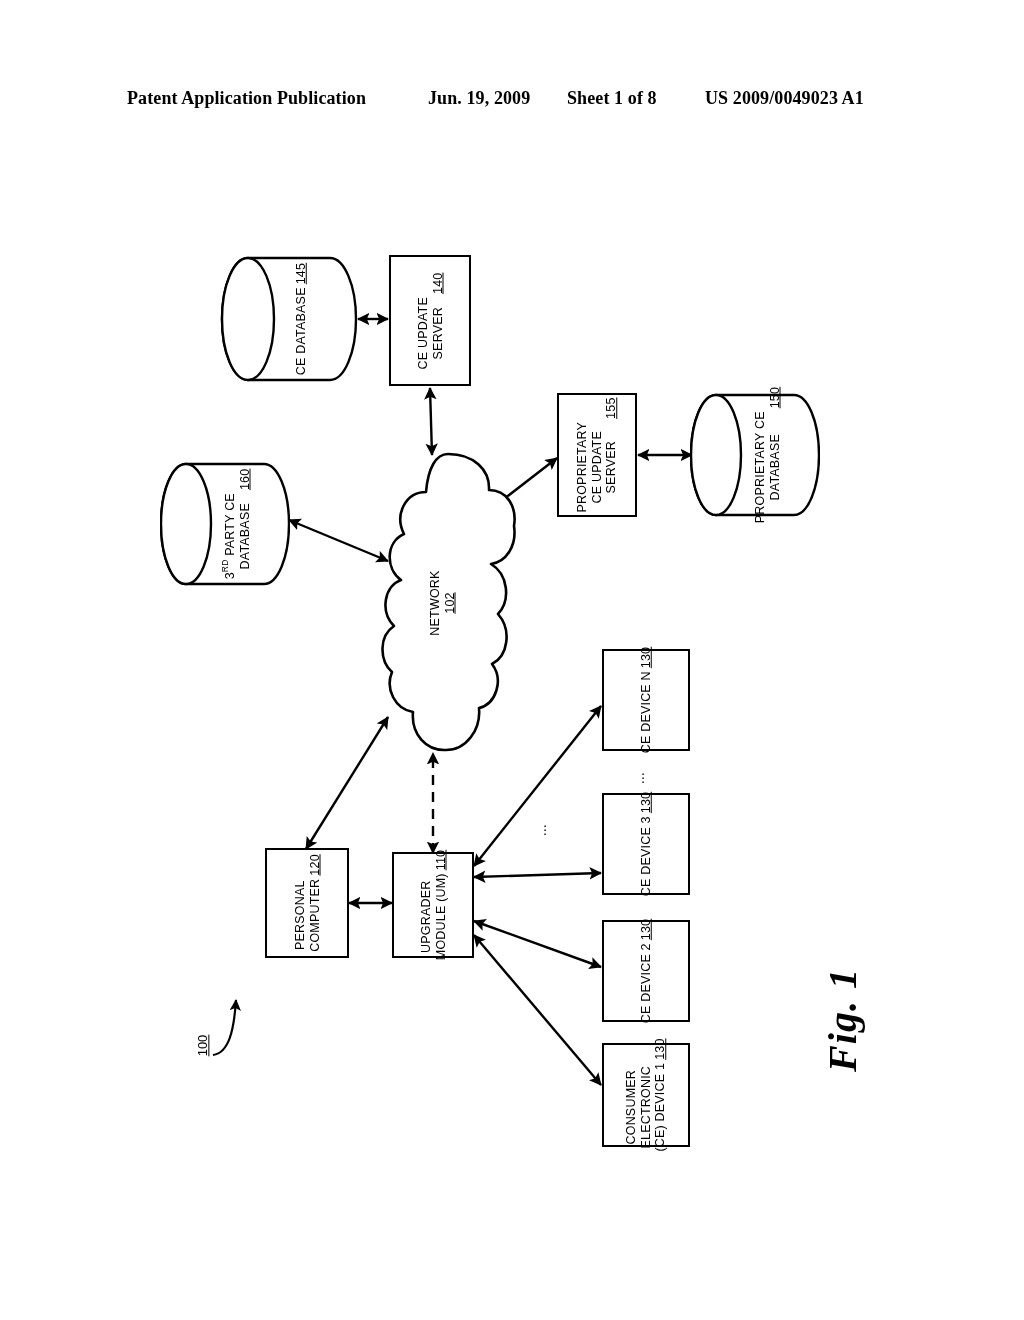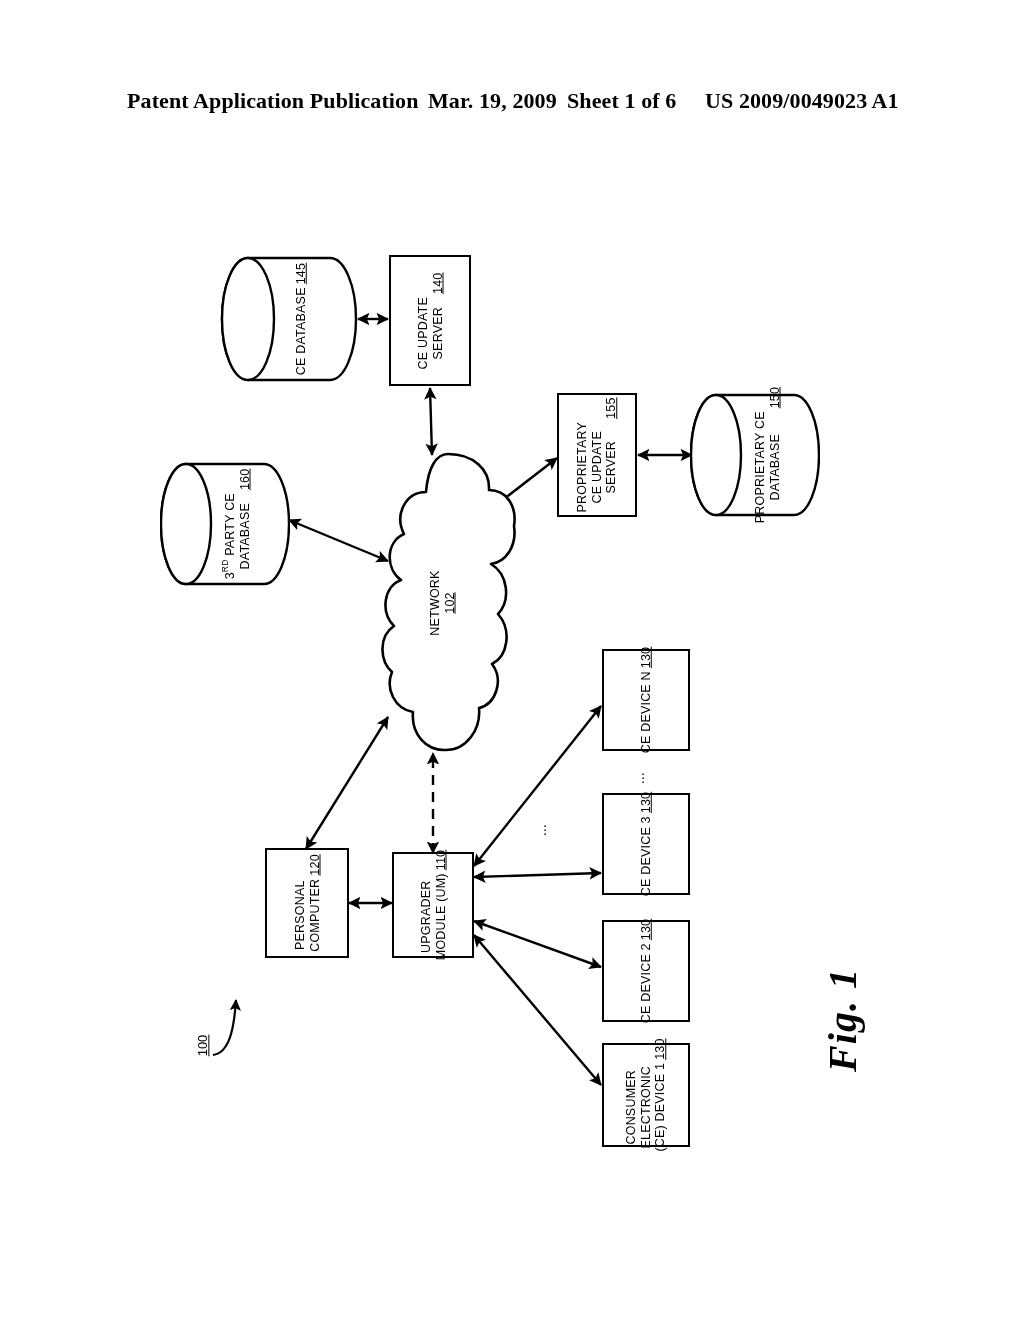--- a/index.html
+++ b/index.html
@@ -18,21 +18,21 @@
 
   
   #page-header {
     position: absolute;
     top: 88px;
     left: 0;
     width: 1024px;
     height: 30px;
     font-family: "Liberation Serif", serif;
     font-weight: bold;
-    font-size: 22px;
+    font-size: 18px;
     letter-spacing: 0.1px;
     white-space: nowrap;
   }
   #page-header .hdr-pub   { position: absolute; left: 127px; top: 0; }
   #page-header .hdr-date  { position: absolute; left: 428px; top: 0; }
   #page-header .hdr-sheet { position: absolute; left: 567px; top: 0; }
   #page-header .hdr-num   { position: absolute; left: 705px; top: 0; }
 
   
   #figure {
@@ -145,22 +145,22 @@
     display: block;
     transform: rotate(-90deg);
     transform-origin: center center;
   }
 </style>
 </head>
 <body>
 
 <div id="page-header">
   <span class="hdr-pub">Patent Application Publication</span>
-  <span class="hdr-date">Mar. 19, 2009</span>
-  <span class="hdr-sheet">Sheet 1 of 6</span>
+  <span class="hdr-date">Jun. 19, 2009</span>
+  <span class="hdr-sheet">Sheet 1 of 8</span>
   <span class="hdr-num">US 2009/0049023 A1</span>
 </div>
 
 <div id="figure">
 
   <svg width="1024" height="1320">
     <defs>
       <marker id="ah" viewBox="0 0 10 10" refX="9.2" refY="5" markerWidth="5.2" markerHeight="5.2" orient="auto-start-reverse">
         <path d="M 0 0 L 10 5 L 0 10 L 2.1 5 z" fill="#000"></path>
       </marker>

